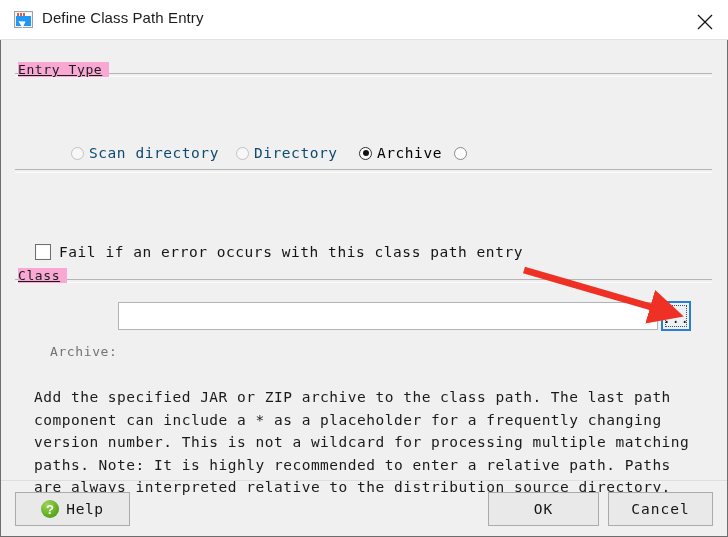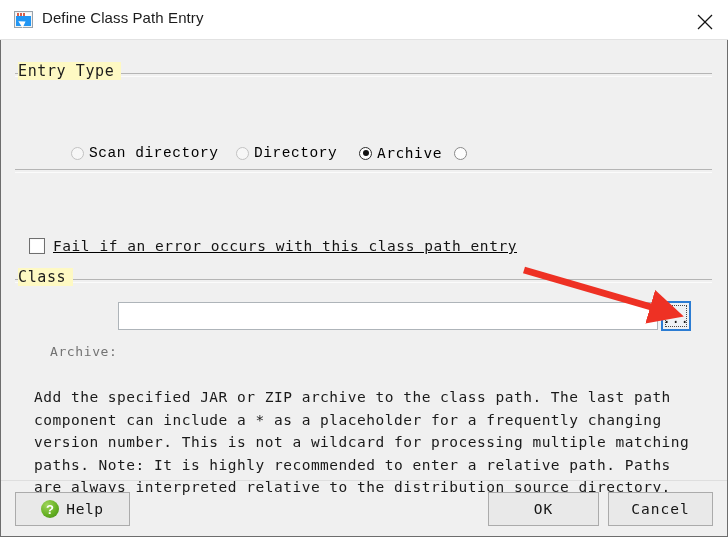--- a/index.html
+++ b/index.html
@@ -98,27 +98,28 @@
   
   .group-head {
     position: absolute;
     left: 0;
     width: 711px;
     height: 16px;
   }
   .group-head .g-label {
     position: absolute;
     left: 17px; top: 0;
-    font-size: 15px;
+    font-size: 13px;
     color: #1c1c1c;
     letter-spacing: 0.6px;
     white-space: nowrap;
-    background: #fef9c3;
+    background: #f9a8d4;
     padding-right: 7px;
     z-index: 2;
+    text-decoration: underline;
   }
   .group-head .g-line {
     position: absolute;
     left: 14px; right: 0; top: 11px;
     height: 2px;
     border-top: 1px solid #b5b5b5;
     border-bottom: 1px solid #fbfbfb;
   }
 
   
@@ -153,31 +154,30 @@
     left: 2.5px; top: 2.5px;
     width: 6px; height: 6px;
     border-radius: 50%;
     background: #111;
   }
   .rdo-label {
     font-size: 14.5px;
     color: #000000;
     letter-spacing: 0.55px;
   }
-  .rdo-label.disabled { color: #000000; font-family: Liberation Mono, monospace; }
+  .rdo-label.disabled { color: #0c4a6e; }
 
   
   .check-row {
     position: absolute;
-    left: 28px; top: 198px;
+    left: 34px; top: 198px;
     height: 22px;
     display: flex;
-    align-items: flex-start;
-    white-space: nowrap;
-    text-decoration: underline;
+    align-items: flex-end;
+    white-space: nowrap;
   }
   .cbx {
     width: 16px; height: 16px;
     border: 1px solid #6f6f6f;
     background: #ffffff;
     box-sizing: border-box;
     flex: 0 0 auto;
     margin-right: 8px;
     box-shadow: inset 0 0 0 1px #fafafa;
   }

